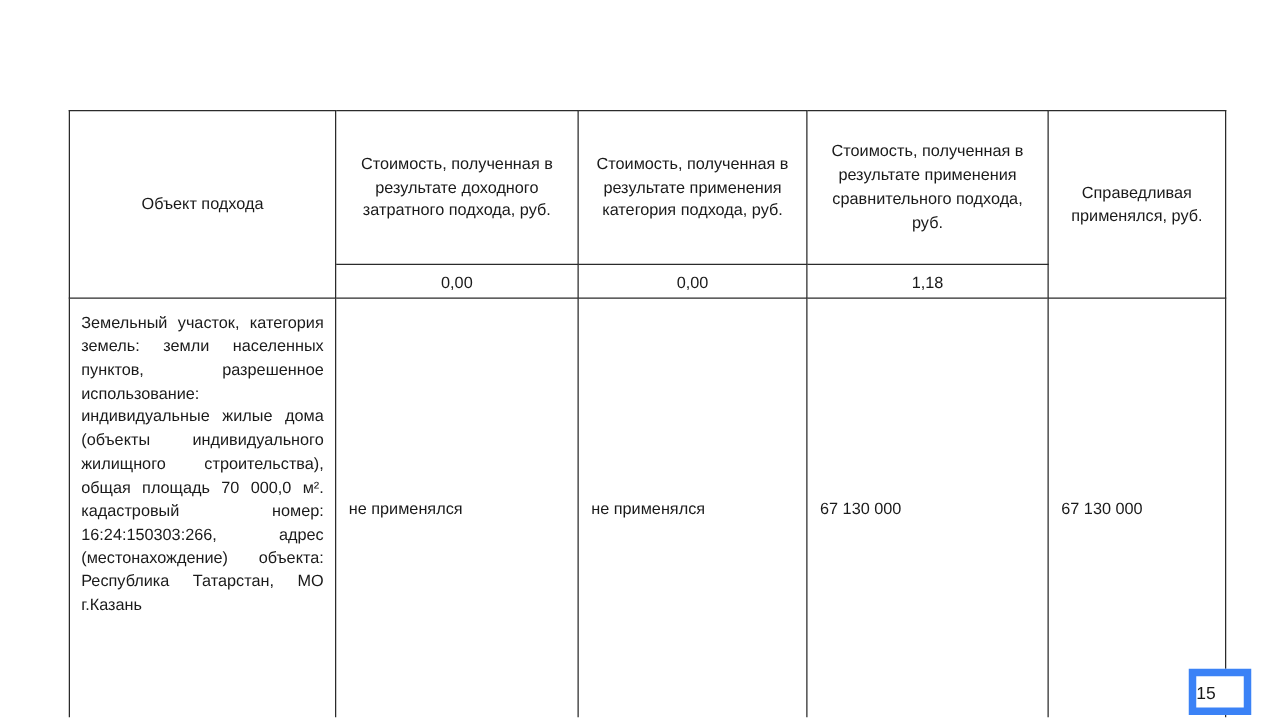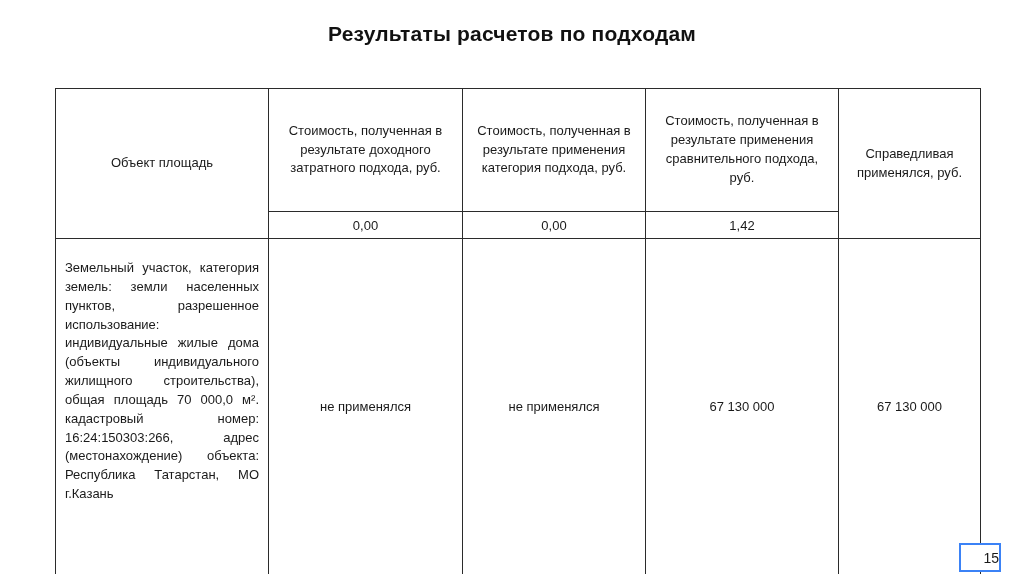--- a/index.html
+++ b/index.html
@@ -58,71 +58,70 @@
   }
   tr.weights-row th {
     height: 22px;
     text-align: center;
     vertical-align: middle;
     padding: 2px 6px;
   }
   tr.data-row td {
     height: 296px;
     vertical-align: middle;
-    text-align: center;
+    text-align: left;
     padding: 20px 10px;
     line-height: 1.45;
   }
   tr.data-row td.object-cell {
     vertical-align: top;
     text-align: justify;
-    padding: 20px 9px;
+    padding: 10px 9px;
   }
   .page-number-box {
     position: absolute;
     right: 23px;
     bottom: 2px;
     width: 38px;
     height: 25px;
-    border: 2px solid #3b82f6;
+    border: 6px solid #3b82f6;
     display: flex;
     align-items: center;
-    justify-content: flex-end;
+    justify-content: flex-start;
     font-size: 14px;
     color: #1a1a1a;
     background: #ffffff;
   }
 </style>
 </head>
 <body>
 
 <div class="slide">
 
-  <div class="slide-title">Результаты расчетов по подходам</div>
 
   <table class="results">
     <colgroup>
       <col style="width:213px">
       <col style="width:194px">
       <col style="width:183px">
       <col style="width:193px">
       <col style="width:142px">
     </colgroup>
     <thead>
       <tr>
-        <th class="hdr-span" rowspan="2">Объект площадь</th>
+        <th class="hdr-span" rowspan="2">Объект подхода</th>
         <th class="hdr">Стоимость, полученная в результате доходного затратного подхода, руб.</th>
         <th class="hdr">Стоимость, полученная в результате применения категория подхода, руб.</th>
         <th class="hdr">Стоимость, полученная в результате применения сравнительного подхода, руб.</th>
         <th class="hdr-span" rowspan="2">Справедливая применялся, руб.</th>
       </tr>
       <tr class="weights-row">
         <th>0,00</th>
         <th>0,00</th>
-        <th>1,42</th>
+        <th>1,18</th>
       </tr>
     </thead>
     <tbody>
       <tr class="data-row">
         <td class="object-cell">Земельный участок, категория земель: земли населенных пунктов, разрешенное использование: индивидуальные жилые дома (объекты индивидуального жилищного строительства), общая площадь 70 000,0 м². кадастровый номер: 16:24:150303:266, адрес (местонахождение) объекта: Республика Татарстан, МО г.Казань</td>
         <td>не применялся</td>
         <td>не применялся</td>
         <td>67 130 000</td>
         <td>67 130 000</td>
       </tr>

